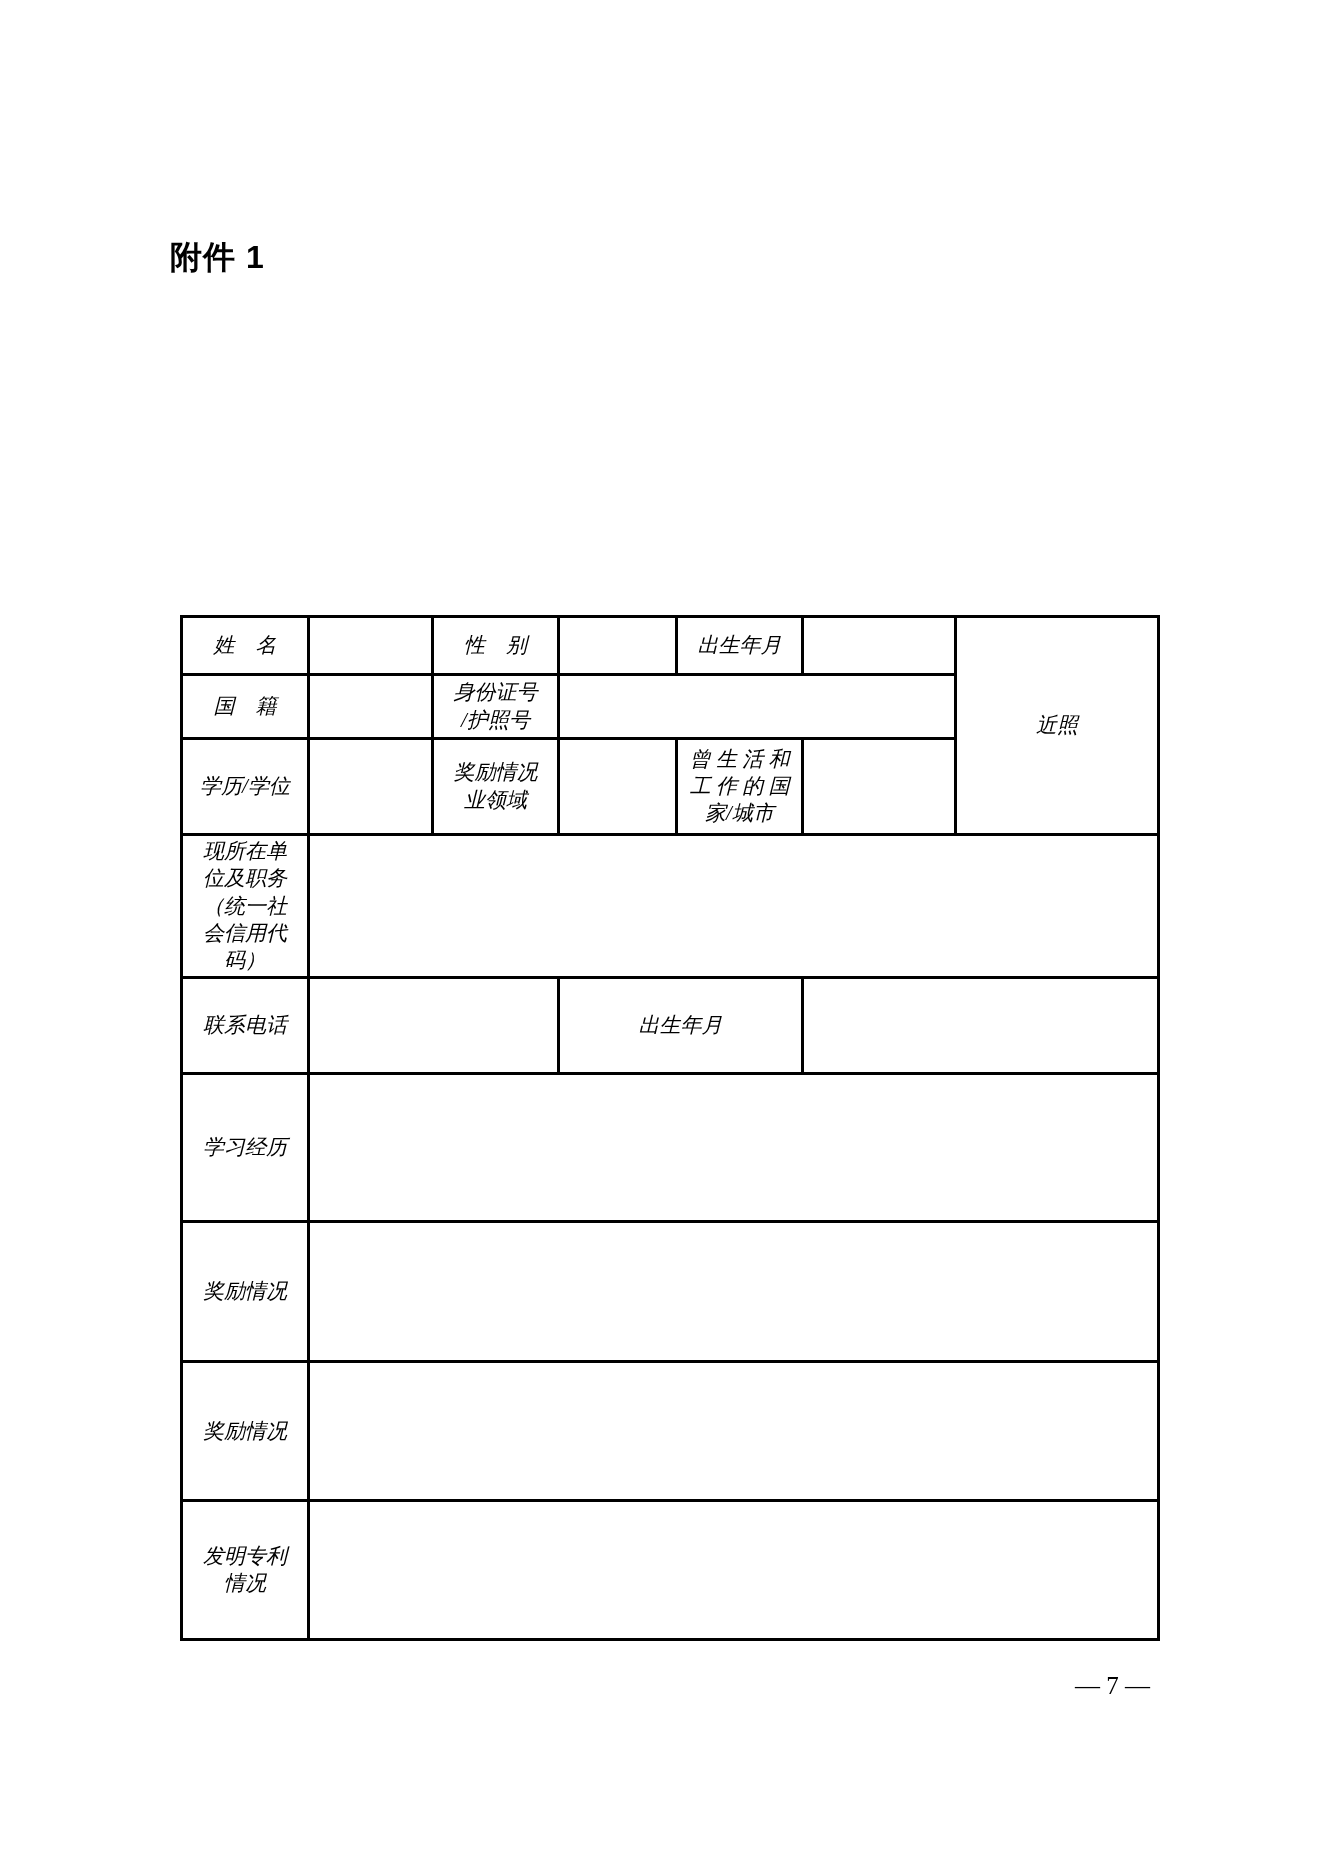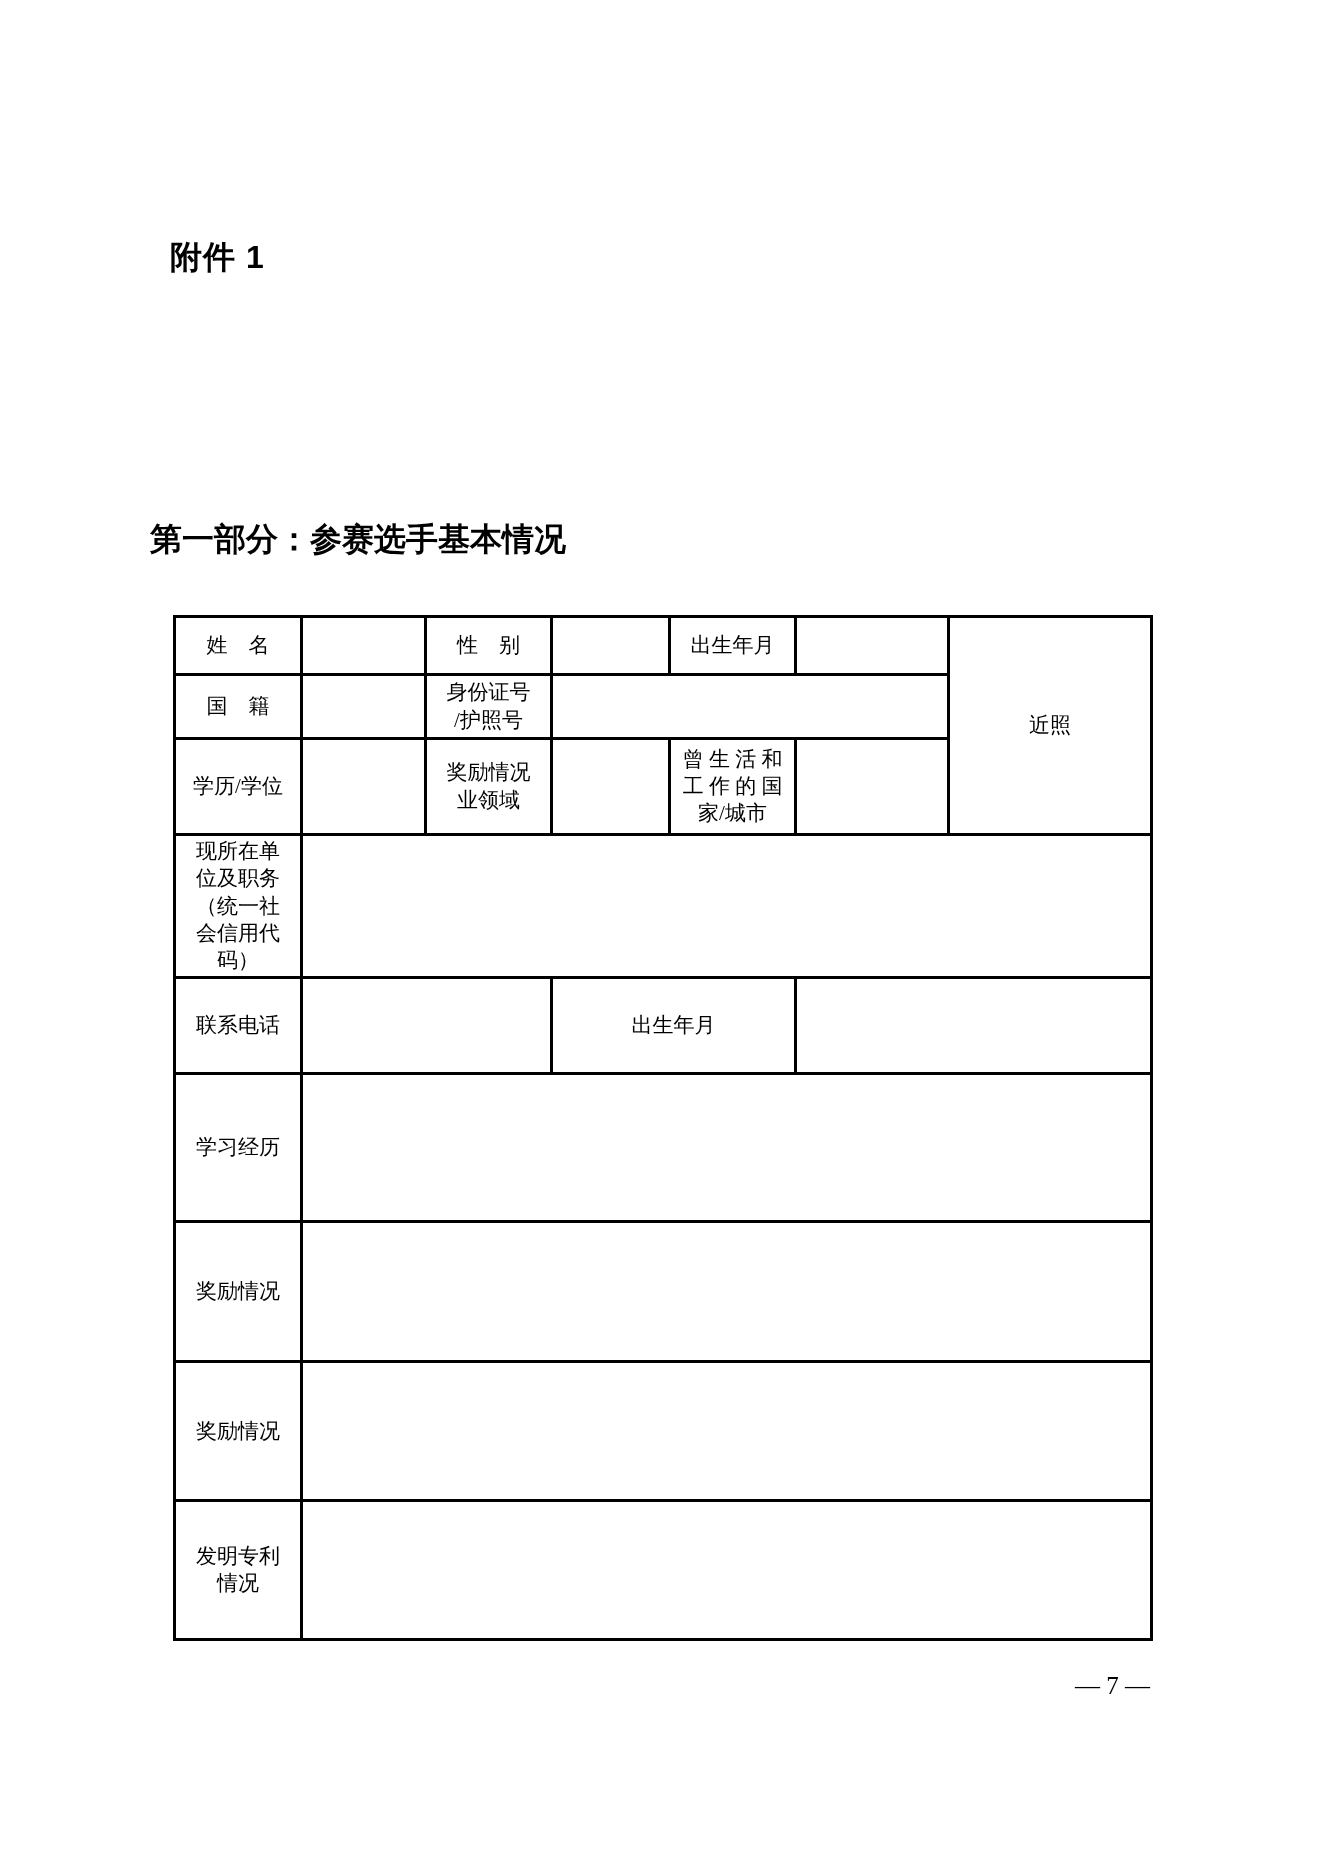--- a/index.html
+++ b/index.html
@@ -37,25 +37,26 @@
     position:absolute;
     left:150px;
     top:518px;
     margin:0;
     font-family:"Liberation Sans","DejaVu Sans",sans-serif;
     font-size:32px;
     font-weight:700;
   }
   table.form{
     position:absolute;
-    left:173px;
+    left:180px;
     top:615px;
     border-collapse:collapse;
     table-layout:fixed;
     width:980px;
+    font-style:italic;
   }
   table.form td{
     border:3px solid #000000;
     font-size:21px;
     line-height:1.3;
     text-align:center;
     vertical-align:middle;
     padding:2px 6px;
     overflow:hidden;
     background:#ffffff;
@@ -82,21 +83,20 @@
   }
 </style>
 </head>
 <body>
 
 <div class="page">
 
   <div class="attachment">附件 1</div>
 
 
-  <h2 class="section">第一部分：参赛选手基本情况</h2>
 
   <table class="form">
     <colgroup>
       <col style="width:127px">
       <col style="width:124px">
       <col style="width:126px">
       <col style="width:118px">
       <col style="width:126px">
       <col style="width:153px">
       <col style="width:203px">

